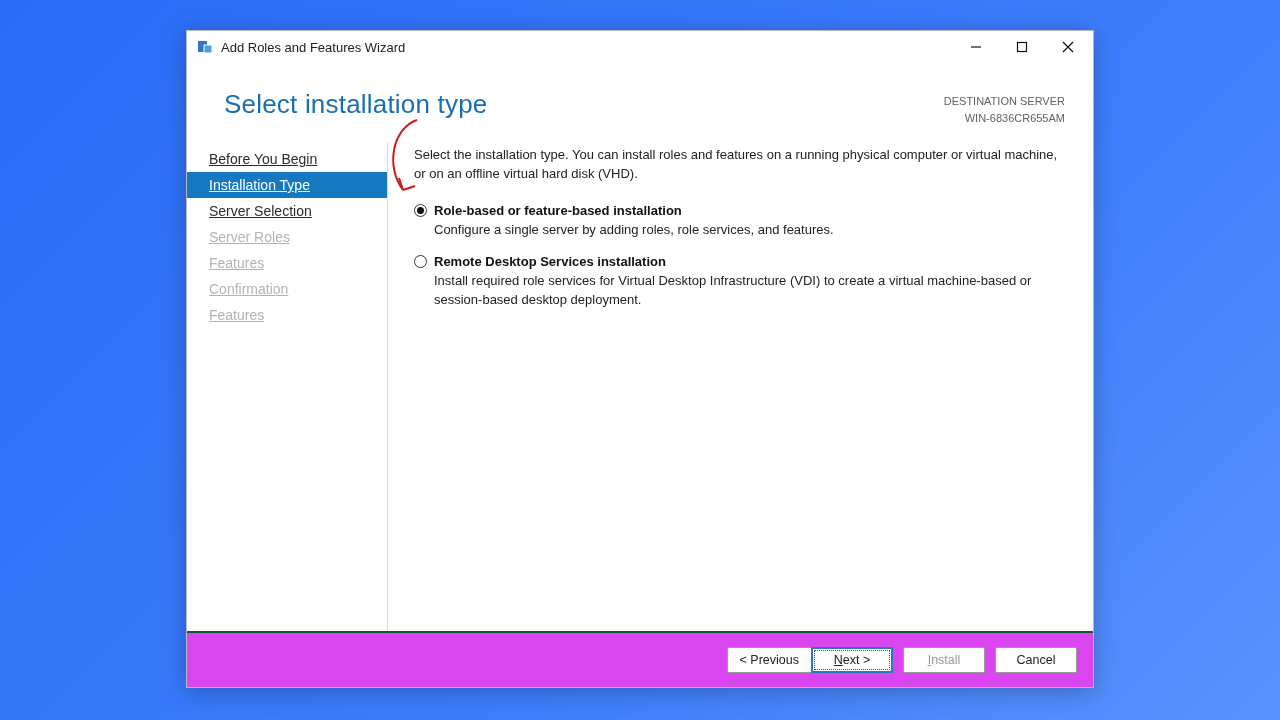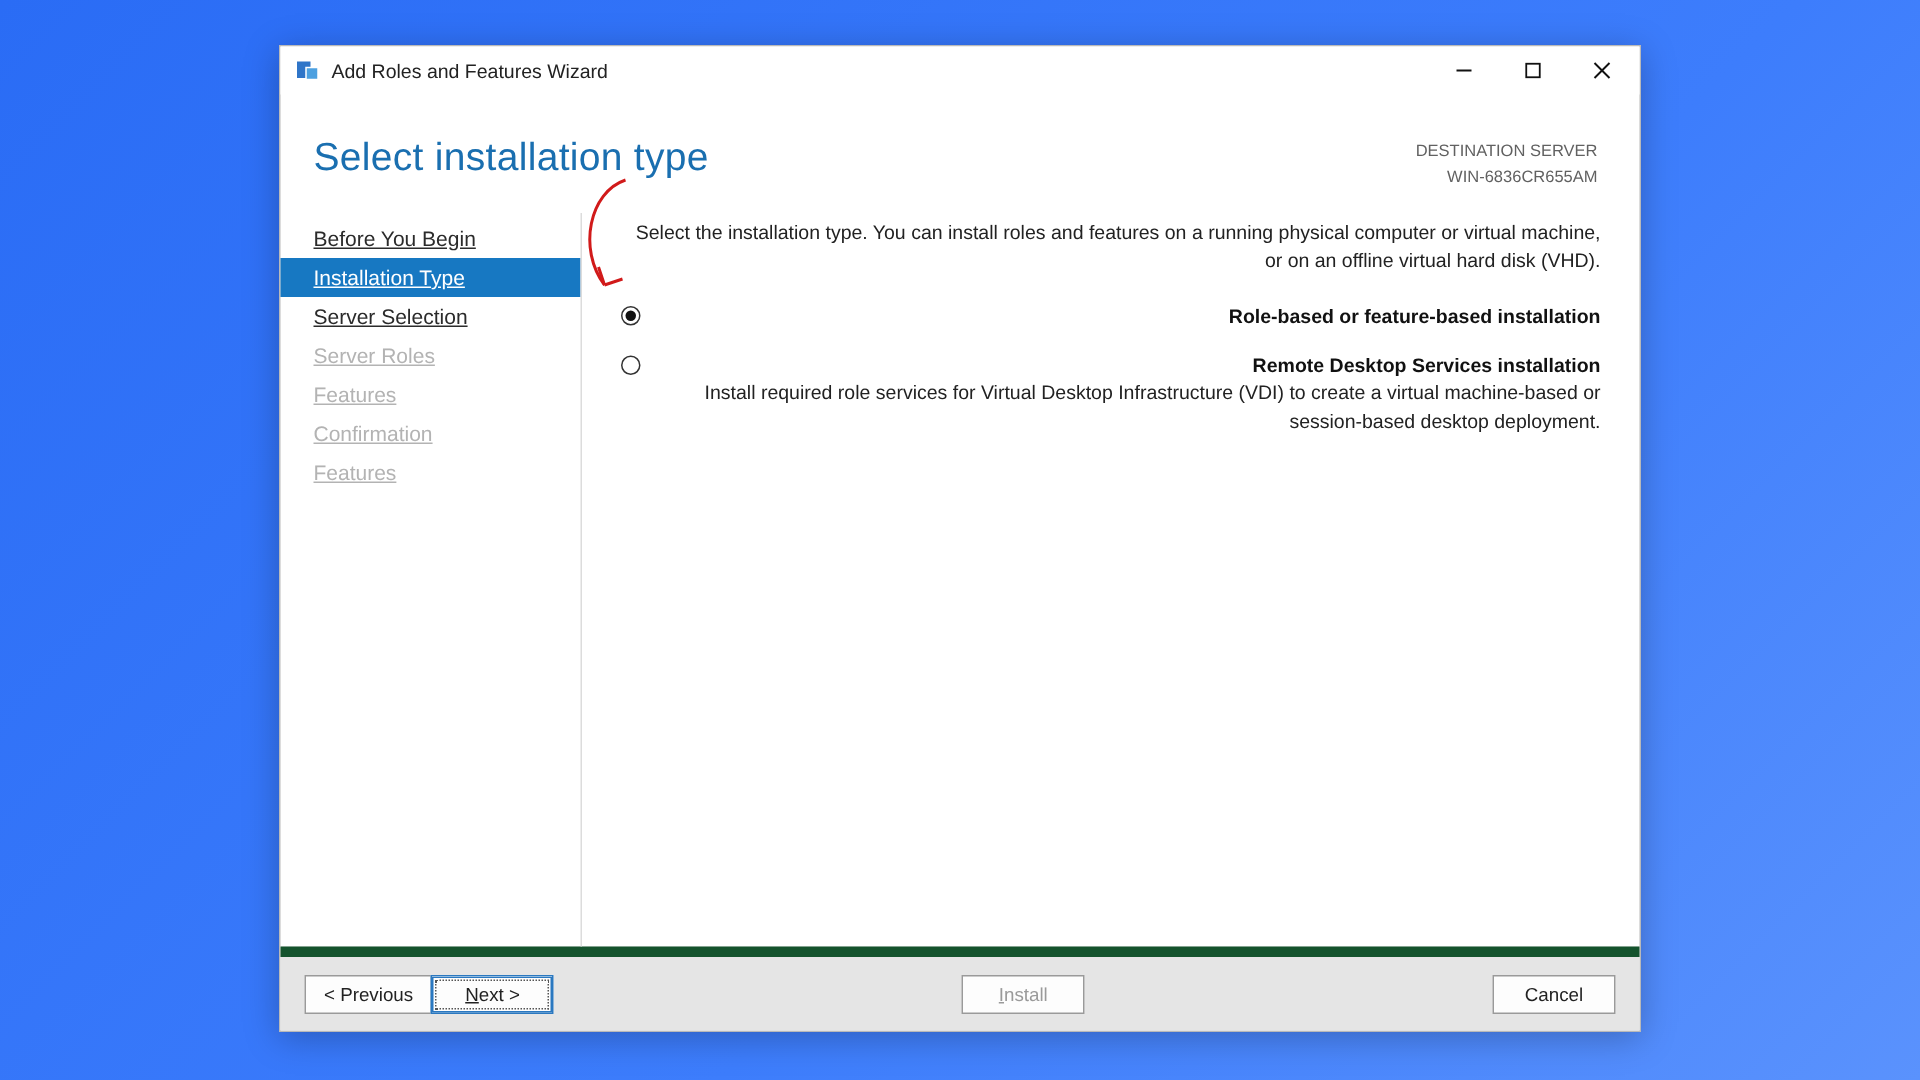--- a/index.html
+++ b/index.html
@@ -45,20 +45,21 @@
     width: 46px; height: 30px;
     display:flex;align-items:center;justify-content:center;
     font-size: 12px;
     color: #111;
   }
   .winbtn svg { display:block; }
   .header-row {
     display: flex;
     align-items: flex-start;
     padding: 26px 28px 8px 22px;
+    margin-left: 15px;
   }
   .page-title {
     font-size: 26px;
     font-weight: 300;
     color: #1a6fb0;
     margin: 0;
     flex: 1 1 auto;
     letter-spacing: 0.2px;
   }
   .dest {
@@ -93,21 +94,20 @@
   .nav-item.disabled {
     color: #b3b3b3;
   }
   .main {
     flex: 1 1 auto;
     border-left: 1px solid #dcdcdc;
     padding: 4px 20px 10px 26px;
     font-size: 13px;
     color: #222;
     line-height: 1.45;
-    text-align: right;
   }
   .intro { margin-bottom: 18px; }
   .option { display:flex; margin-bottom: 14px; }
   .radio-col { width: 20px; flex: 0 0 20px; padding-top: 2px; }
   .radio {
     width: 13px; height: 13px; border: 1px solid #333; border-radius: 50%;
     display:block; position:relative; background:#fff;
   }
   .radio.selected::after {
     content:""; position:absolute; left:2px; top:2px; width:7px; height:7px;
@@ -117,25 +117,25 @@
   .opt-title { font-weight: 600; color: #111; }
   .opt-desc { color: #222; }
   .arrow-anno {
     position: absolute;
     left: 196px; top: -18px;
     width: 50px; height: 88px;
     pointer-events: none;
   }
   .footer {
     height: 56px;
-    background: #e5e5e5;
-    border-top: 7px solid #14532d;
+    background: #d946ef;
+    border-top: 2px solid #14532d;
     display: flex;
     align-items: center;
-    justify-content: space-between;
+    justify-content: flex-end;
     gap: 10px;
     padding: 0 16px;
   }
   .btn {
     min-width: 82px;
     height: 26px;
     border: 1px solid #9a9a9a;
     background: #fdfdfd;
     font-size: 12.5px;
     font-family: inherit;
@@ -214,20 +214,21 @@
 
     <div class="main">
       <div class="intro">Select the installation type. You can install roles and features on a running physical computer or virtual machine, or on an offline virtual hard disk (VHD).</div>
 
       <div class="option">
         <div class="radio-col">
           <span class="radio selected"></span>
         </div>
         <div class="opt-body">
           <div class="opt-title">Role-based or feature-based installation</div>
+          <div class="opt-desc">Configure a single server by adding roles, role services, and features.</div>
         </div>
       </div>
 
       <div class="option">
         <div class="radio-col">
           <span class="radio"></span>
         </div>
         <div class="opt-body">
           <div class="opt-title">Remote Desktop Services installation</div>
           <div class="opt-desc">Install required role services for Virtual Desktop Infrastructure (VDI) to create a virtual machine-based or session-based desktop deployment.</div>

